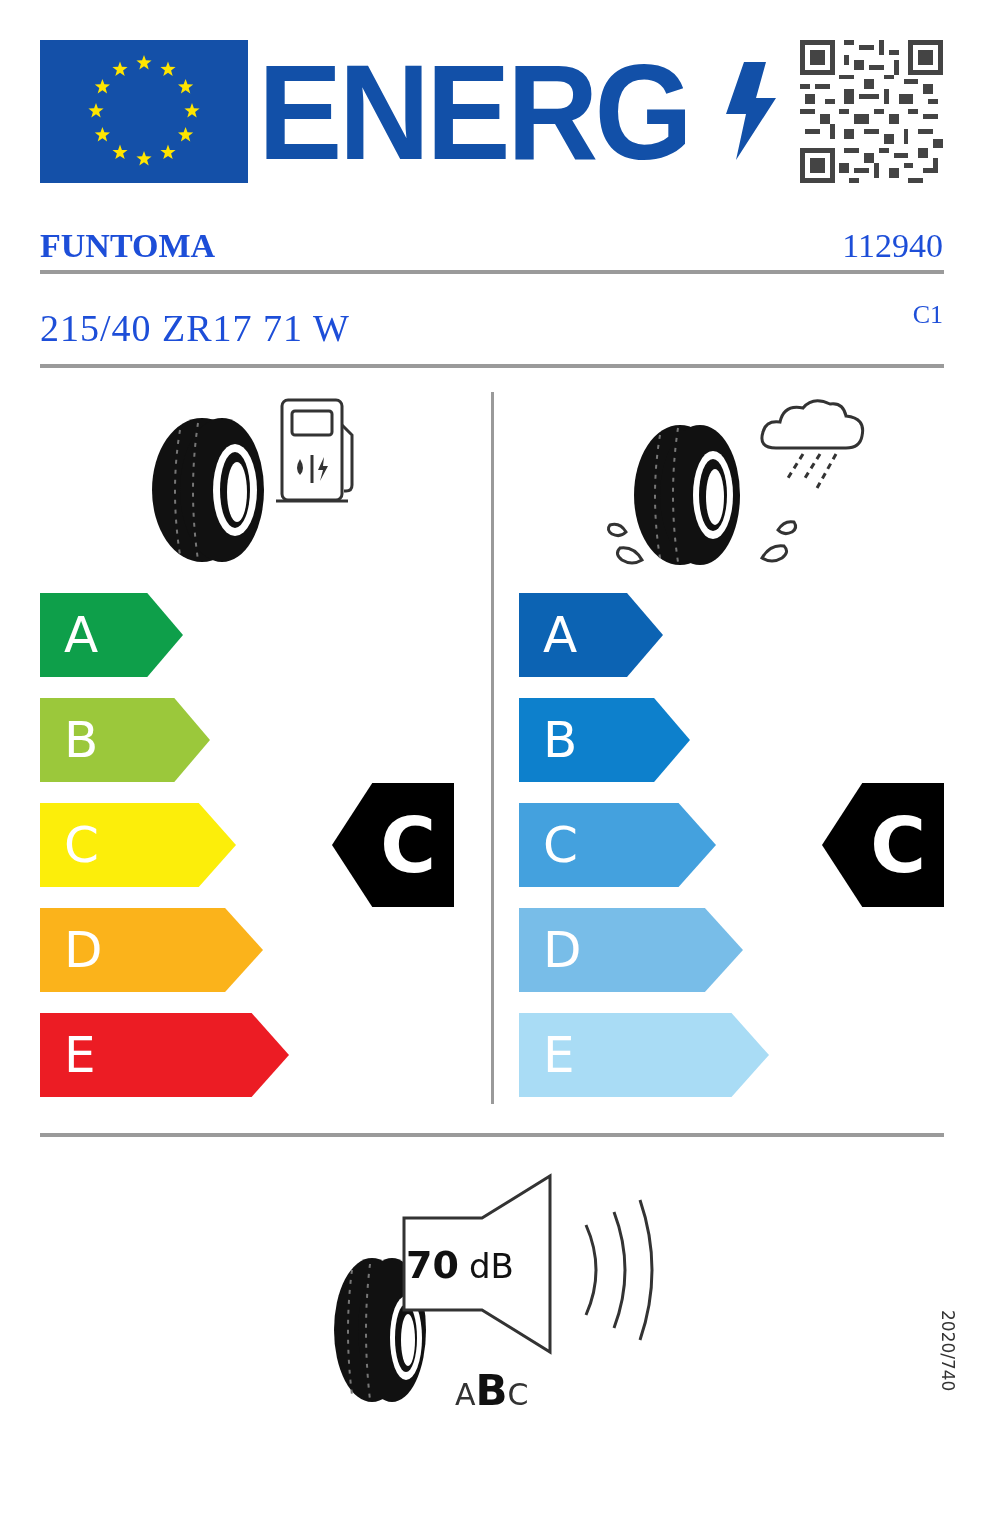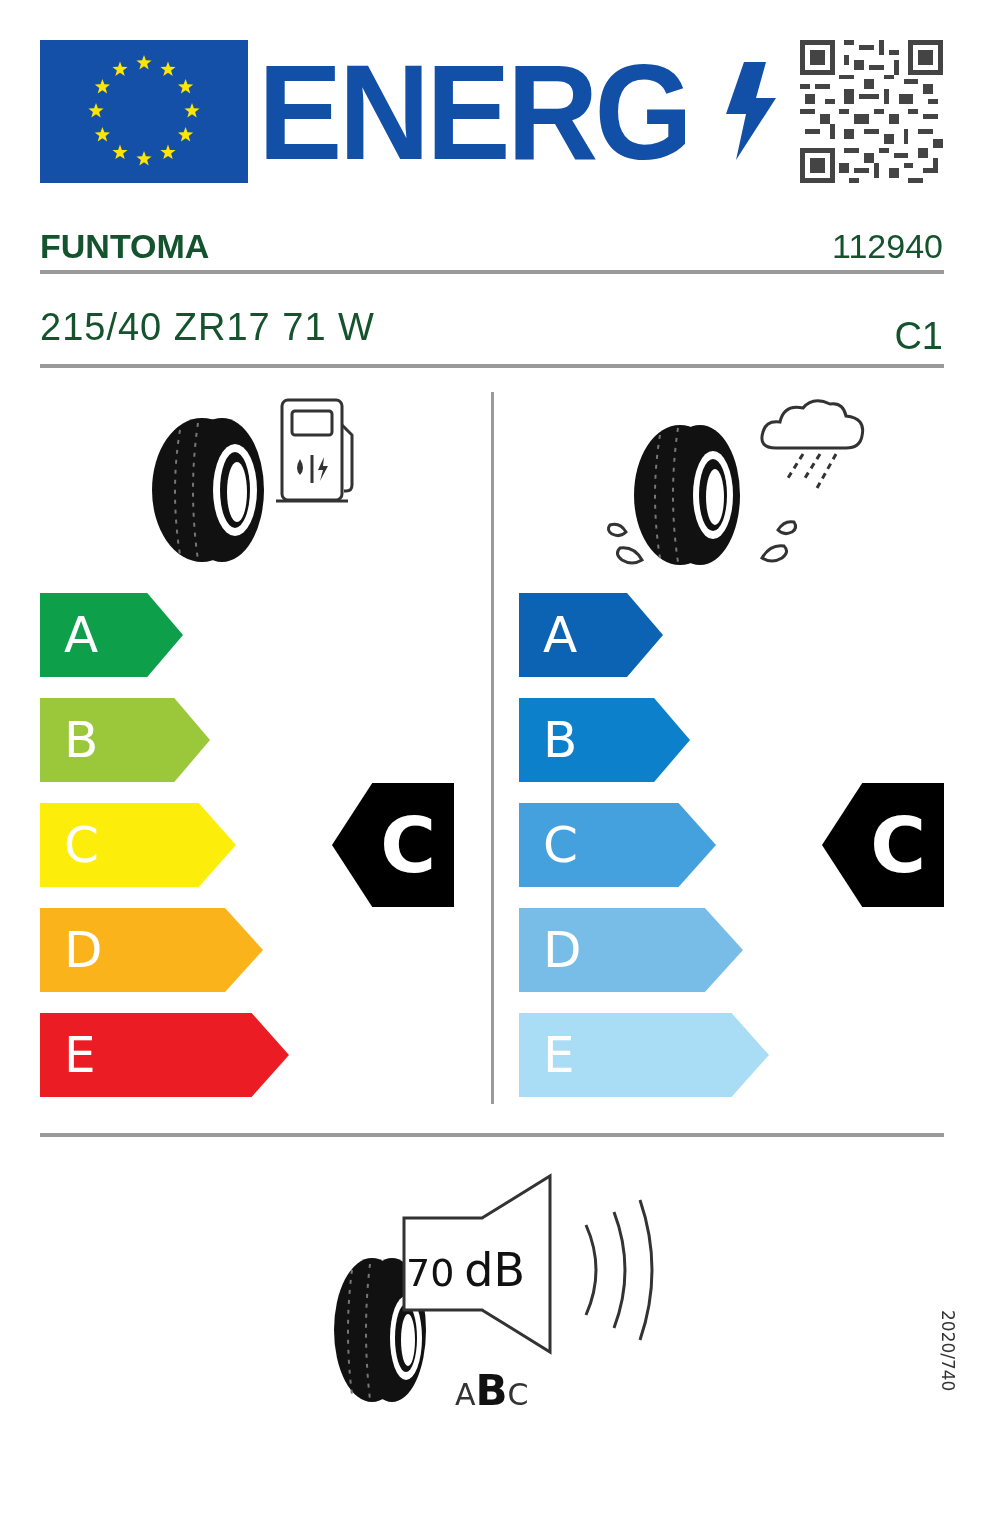--- a/index.html
+++ b/index.html
@@ -6,41 +6,41 @@
   body { width: 1000px; height: 1526px; position: relative; overflow: hidden;
          font-family: "DejaVu Sans", sans-serif; }
   .abs { position: absolute; }
   .flag { left: 40px; top: 40px; width: 208px; height: 143px; background: #1450a8; }
   .energy-word { left: 258px; top: 40px; height: 143px; display: flex; align-items: center;
                  font-family: "Liberation Sans", sans-serif; font-weight: bold; font-size: 136px;
                  color: #1250a8; letter-spacing: -4px; line-height: 1; transform: scaleX(0.93);
                  transform-origin: left center; }
   .bolt { left: 722px; top: 62px; width: 54px; height: 98px; }
   .qr { left: 800px; top: 40px; width: 143px; height: 143px; }
-  .row-text { font-family: Liberation Sans, sans-serif; color: #14532d; }
+  .row-text { font-family: Liberation Serif, serif; color: #1d4ed8; }
   .brand { left: 40px; top: 227px; font-size: 34px; font-weight: bold; }
   .article { right: 57px; top: 227px; font-size: 34px; }
   .size { left: 40px; top: 306px; font-size: 38px; letter-spacing: 1px; }
-  .class { right: 57px; top: 315px; font-size: 38px; }
+  .class { right: 57px; top: 300px; font-size: 26px; }
   .hline { left: 40px; width: 904px; height: 4px; background: #9a9a9a; }
   .vline { left: 491px; top: 392px; width: 3px; height: 712px; background: #9a9a9a; }
   .bar { height: 84px; display: flex; align-items: center; }
   .bar span { color: #ffffff; font-family: "DejaVu Sans", sans-serif; font-size: 50px;
               padding-left: 24px; }
   .indicator { width: 122px; height: 124px; background: #000000; display: flex;
                align-items: center; justify-content: flex-end;
                clip-path: polygon(0% 50%, 33% 0%, 100% 0%, 100% 100%, 33% 100%); }
   .indicator span { color: #ffffff; font-family: "DejaVu Sans", sans-serif; font-weight: bold;
                     font-size: 76px; padding-right: 18px; }
   .reg { left: 908px; top: 1340px; font-size: 17px; color: #333; transform: rotate(90deg);
          transform-origin: center; white-space: nowrap; width: 80px; text-align: center; }
   .noise-db { left: 406px; top: 1243px; width: 140px; font-size: 38px; color: #111;
               display: flex; align-items: baseline; gap: 10px; }
-  .noise-db .num { font-weight: normal; }
-  .noise-db .unit { font-size: 46px; }
+  .noise-db .num { font-weight: bold; }
+  .noise-db .unit { font-size: 34px; }
   .noise-classes { left: 455px; top: 1366px; font-size: 30px; color: #333;
                    display: flex; align-items: baseline; }
   .noise-classes .sel { font-size: 42px; font-weight: bold; color: #111; }
 </style>
 </head>
 <body>
 
 <div class="abs flag">
   <svg width="208" height="143" viewBox="0 0 208 143">
     <g fill="#ffe500" id="stars">

